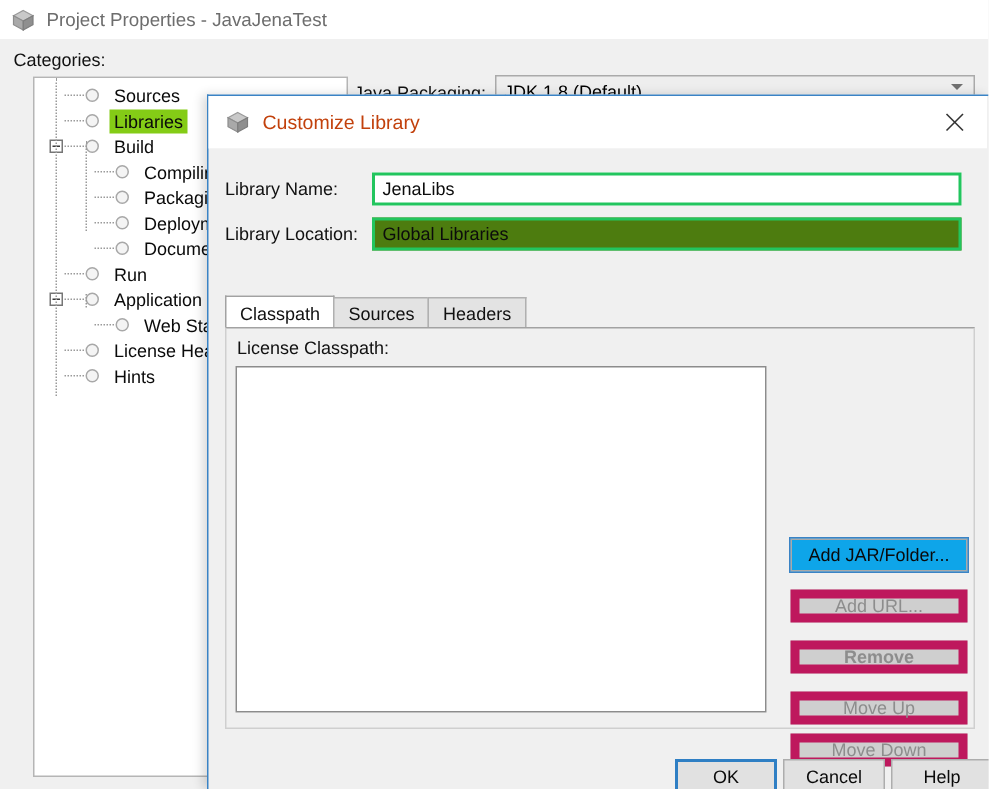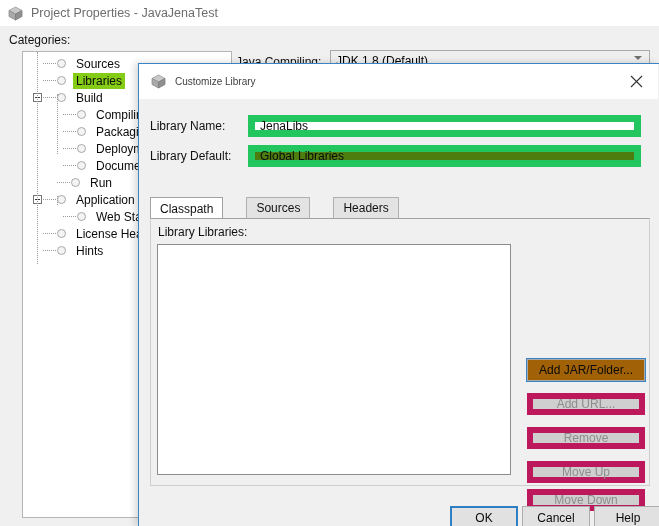--- a/index.html
+++ b/index.html
@@ -172,22 +172,22 @@
     left: 0; top: 0;
     width: 519px; height: 35px;
     background: #ffffff;
     display: flex;
     align-items: center;
     padding-left: 12px;
     box-sizing: border-box;
   }
   #dialog-title-text {
     margin-left: 9px;
-    font-size: 10px;
-    color: #404040;
+    font-size: 13px;
+    color: #c2410c;
     white-space: nowrap;
   }
   #dialog-close {
     position: absolute;
     right: 0px; top: 0px;
     width: 44px; height: 34px;
     display: flex;
     align-items: center;
     justify-content: center;
     cursor: default;
@@ -205,40 +205,39 @@
     position: absolute;
     height: 22px;
     display: flex;
     align-items: center;
   }
   .form-label {
     font-size: 12px;
     color: #111;
   }
   .text-field {
-    border: 7px solid #22c55e;
+    border: 2px solid #22c55e;
     box-sizing: border-box;
     height: 22px;
     display: flex;
     align-items: center;
     padding-left: 5px;
     font-size: 12px;
     color: #0c0c0c;
   }
   .text-field.editable { background: #ffffff; }
   .text-field.readonly { background: #4d7c0f; }
 
   
   #tabs {
     position: absolute;
     left: 10px; top: 98px;
     width: 500px; height: 22px;
     display: flex;
-    align-items: flex-start;
-    gap: 24px;
+    align-items: center;
   }
   .tab {
     height: 21px;
     padding: 0 9px;
     font-size: 12px;
     display: flex;
     align-items: center;
     border: 1px solid #b0b0b0;
     border-bottom: none;
     background: #e3e3e3;
@@ -281,21 +280,21 @@
     left: 376px;
     width: 118px;
     height: 22px;
     font-size: 12px;
     display: flex;
     align-items: center;
     justify-content: center;
     box-sizing: border-box;
   }
   .btn-enabled-focus {
-    background: #a16207;
+    background: #0ea5e9;
     border: 1px solid #a9a9a9;
     color: #0a0a0a;
     outline: 1px solid #3a83c5;
     outline-offset: 0px;
   }
   .btn-disabled {
     background: #cfcfcf;
     border: 6px solid #be185d;
     color: #8d8d8d;
   }
@@ -374,21 +373,21 @@
           <span class="dots"></span>
           <span class="node-dot"></span>
           <span class="tree-label">Deployment</span>
         </div>
         <div class="tree-row" style="padding-left: 30px;">
           <span class="expander-spacer"></span>
           <span class="dots"></span>
           <span class="node-dot"></span>
           <span class="tree-label">Documenting</span>
         </div>
-        <div class="tree-row" style="padding-left: 24px;">
+        <div class="tree-row" style="padding-left: 10px;">
           <span class="expander-spacer"></span>
           <span class="dots"></span>
           <span class="node-dot"></span>
           <span class="tree-label">Run</span>
         </div>
         <div class="tree-row" style="padding-left: 10px;">
           <span class="expander"></span>
           <span class="dots"></span>
           <span class="node-dot"></span>
           <span class="tree-label">Application</span>
@@ -411,21 +410,21 @@
           <span class="node-dot"></span>
           <span class="tree-label">Hints</span>
         </div>
         <span class="vline" style="left: 14px; top: 0px; height: 212px;"></span>
         <span class="vline" style="left: 34px; top: 42px; height: 60px;"></span>
         <span class="vline" style="left: 34px; top: 144px; height: 9px;"></span>
       </div>
   </div>
 
   <div id="bg-right-panel">
-    <div id="java-platform-label">Java Compiling:</div>
+    <div id="java-platform-label">Java Packaging:</div>
     <div id="java-platform-combo">
       <span>JDK 1.8 (Default)</span>
       <span class="chev"><span class="chev-down"></span></span>
     </div>
   </div>
 
   <div id="bg-second-chevron"><span class="chev-down"></span></div>
 </div>
 
 <div id="dialog">
@@ -450,49 +449,49 @@
   <div id="dialog-body">
 
     <div class="form-row" style="left:10px; top:16px;">
       <span class="form-label" style="width:98px;">Library Name:</span>
     </div>
     <div class="text-field editable" style="position:absolute;left:108px;top:16px;width:393px;">
       <span>JenaLibs</span>
     </div>
 
     <div class="form-row" style="left:10px; top:46px;">
-      <span class="form-label" style="width:98px;">Library Default:</span>
+      <span class="form-label" style="width:98px;">Library Location:</span>
     </div>
     <div class="text-field readonly" style="position:absolute;left:108px;top:46px;width:393px;">
       <span>Global Libraries</span>
     </div>
 
     <div id="tabs">
         <div class="tab active">
           <span>Classpath</span>
         </div>
         <div class="tab">
           <span>Sources</span>
         </div>
         <div class="tab">
           <span>Headers</span>
         </div>
       </div>
 
     <div id="tab-panel">
-      <div id="classpath-caption">Library Libraries:</div>
+      <div id="classpath-caption">License Classpath:</div>
       <div id="classpath-list"></div>
       <div id="side-buttons">
           <div class="side-btn btn-enabled-focus" style="top: 140px;">
             <span>Add JAR/Folder...</span>
           </div>
           <div class="side-btn btn-disabled" style="top: 174px;">
             <span>Add URL...</span>
           </div>
-          <div class="side-btn btn-disabled" style="top: 208px;">
+          <div class="side-btn btn-disabled" style="top: 208px; font-weight: bold;">
             <span>Remove</span>
           </div>
           <div class="side-btn btn-disabled" style="top: 242px; align-items: center;">
             <span>Move Up</span>
           </div>
           <div class="side-btn btn-disabled" style="top: 270px;">
             <span>Move Down</span>
           </div>
         </div>
     </div>

